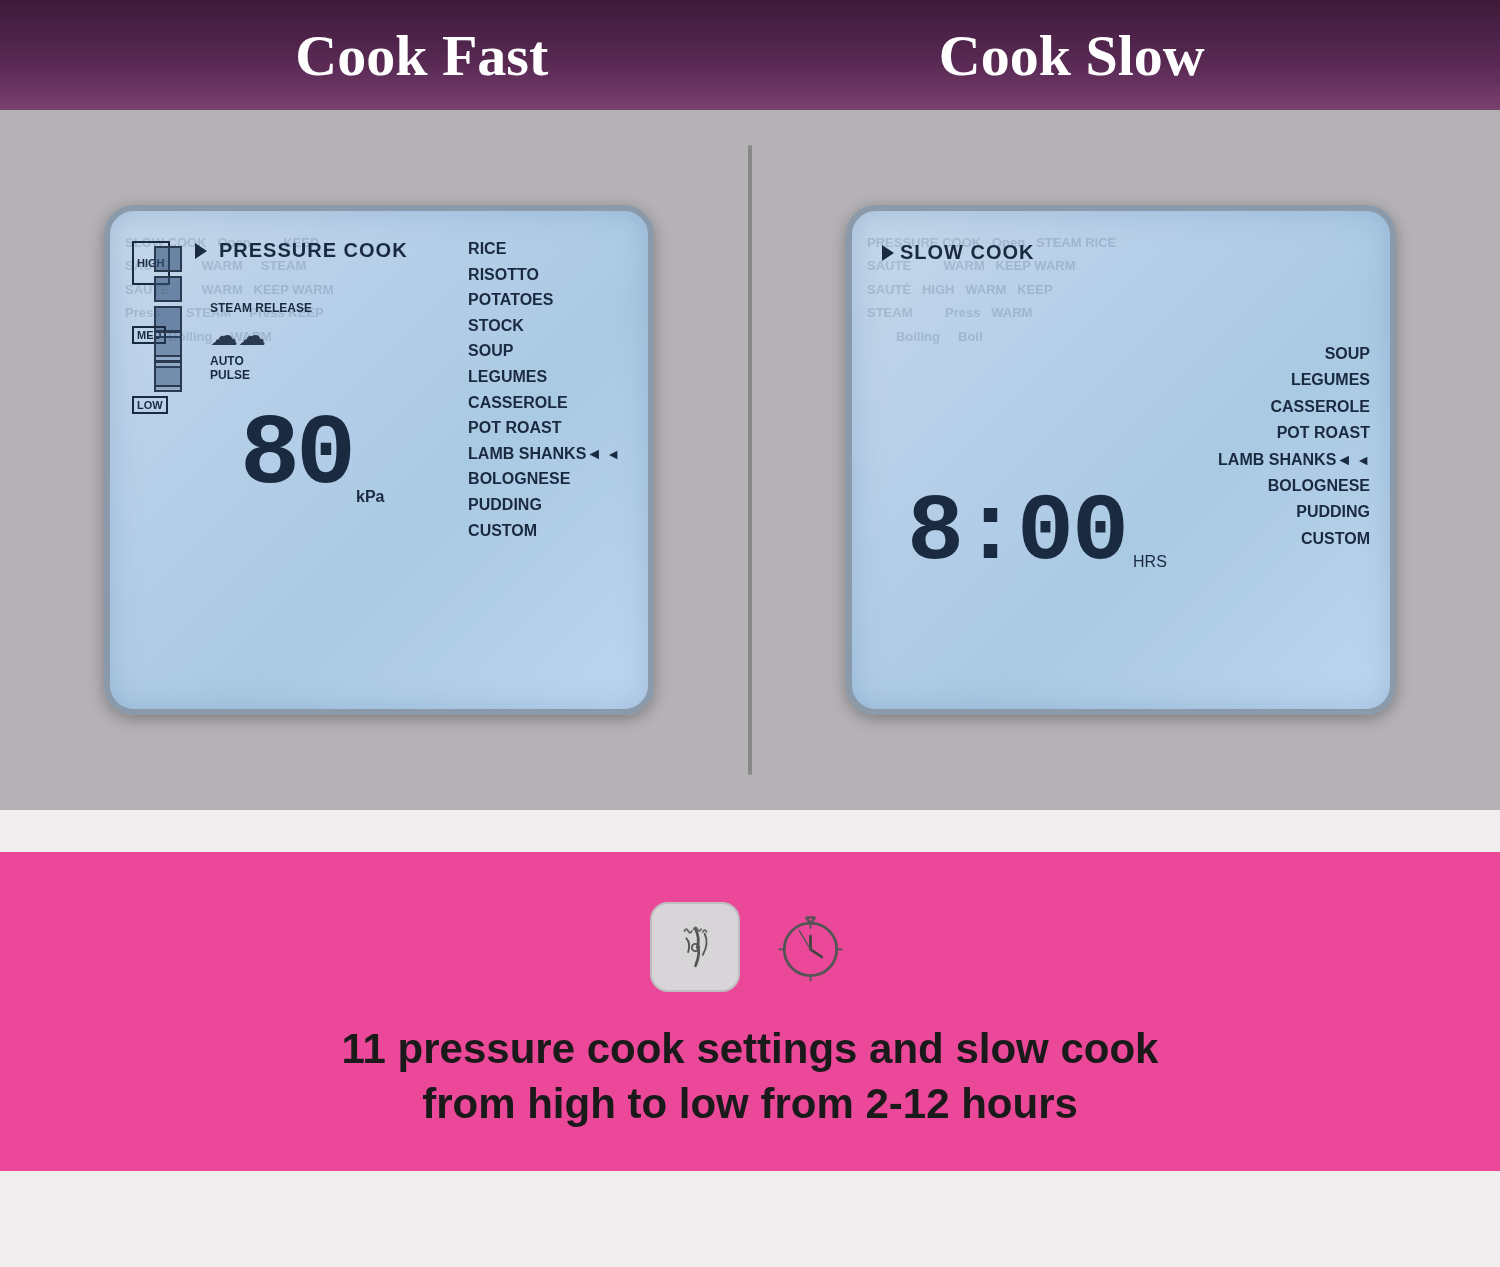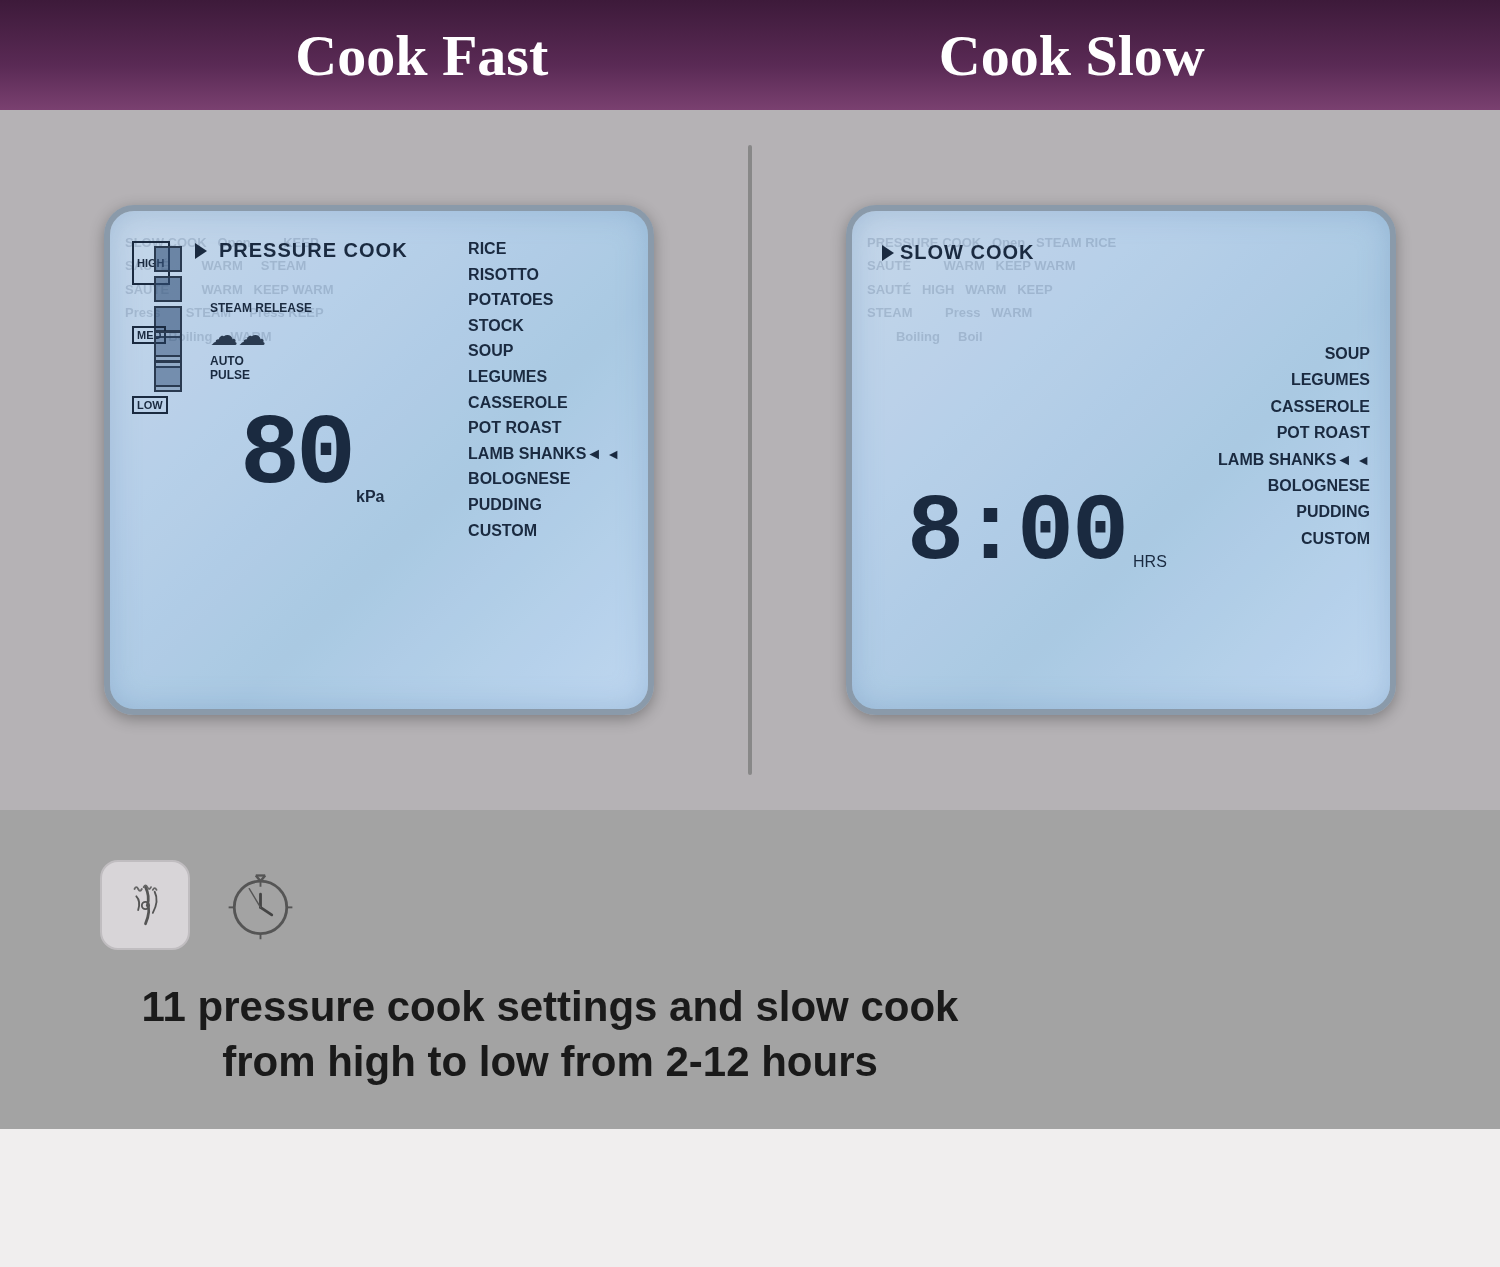--- a/index.html
+++ b/index.html
@@ -224,27 +224,28 @@
     .slow-menu-list {
       position: absolute;
       right: 20px;
       top: 130px;
       text-align: right;
       line-height: 1.65;
     }
 
     
     .bottom-section {
-      background: #a3a3a3;
+      background: #ec4899;
       padding: 50px 100px 40px;
       display: flex;
       flex-direction: column;
-      align-items: flex-start;
+      align-items: center;
       gap: 30px;
       flex: 1;
+      margin-top: 42px;
     }
 
     .icons-row {
       display: flex;
       align-items: center;
       gap: 30px;
     }
 
     .icon-box {
       width: 90px;

